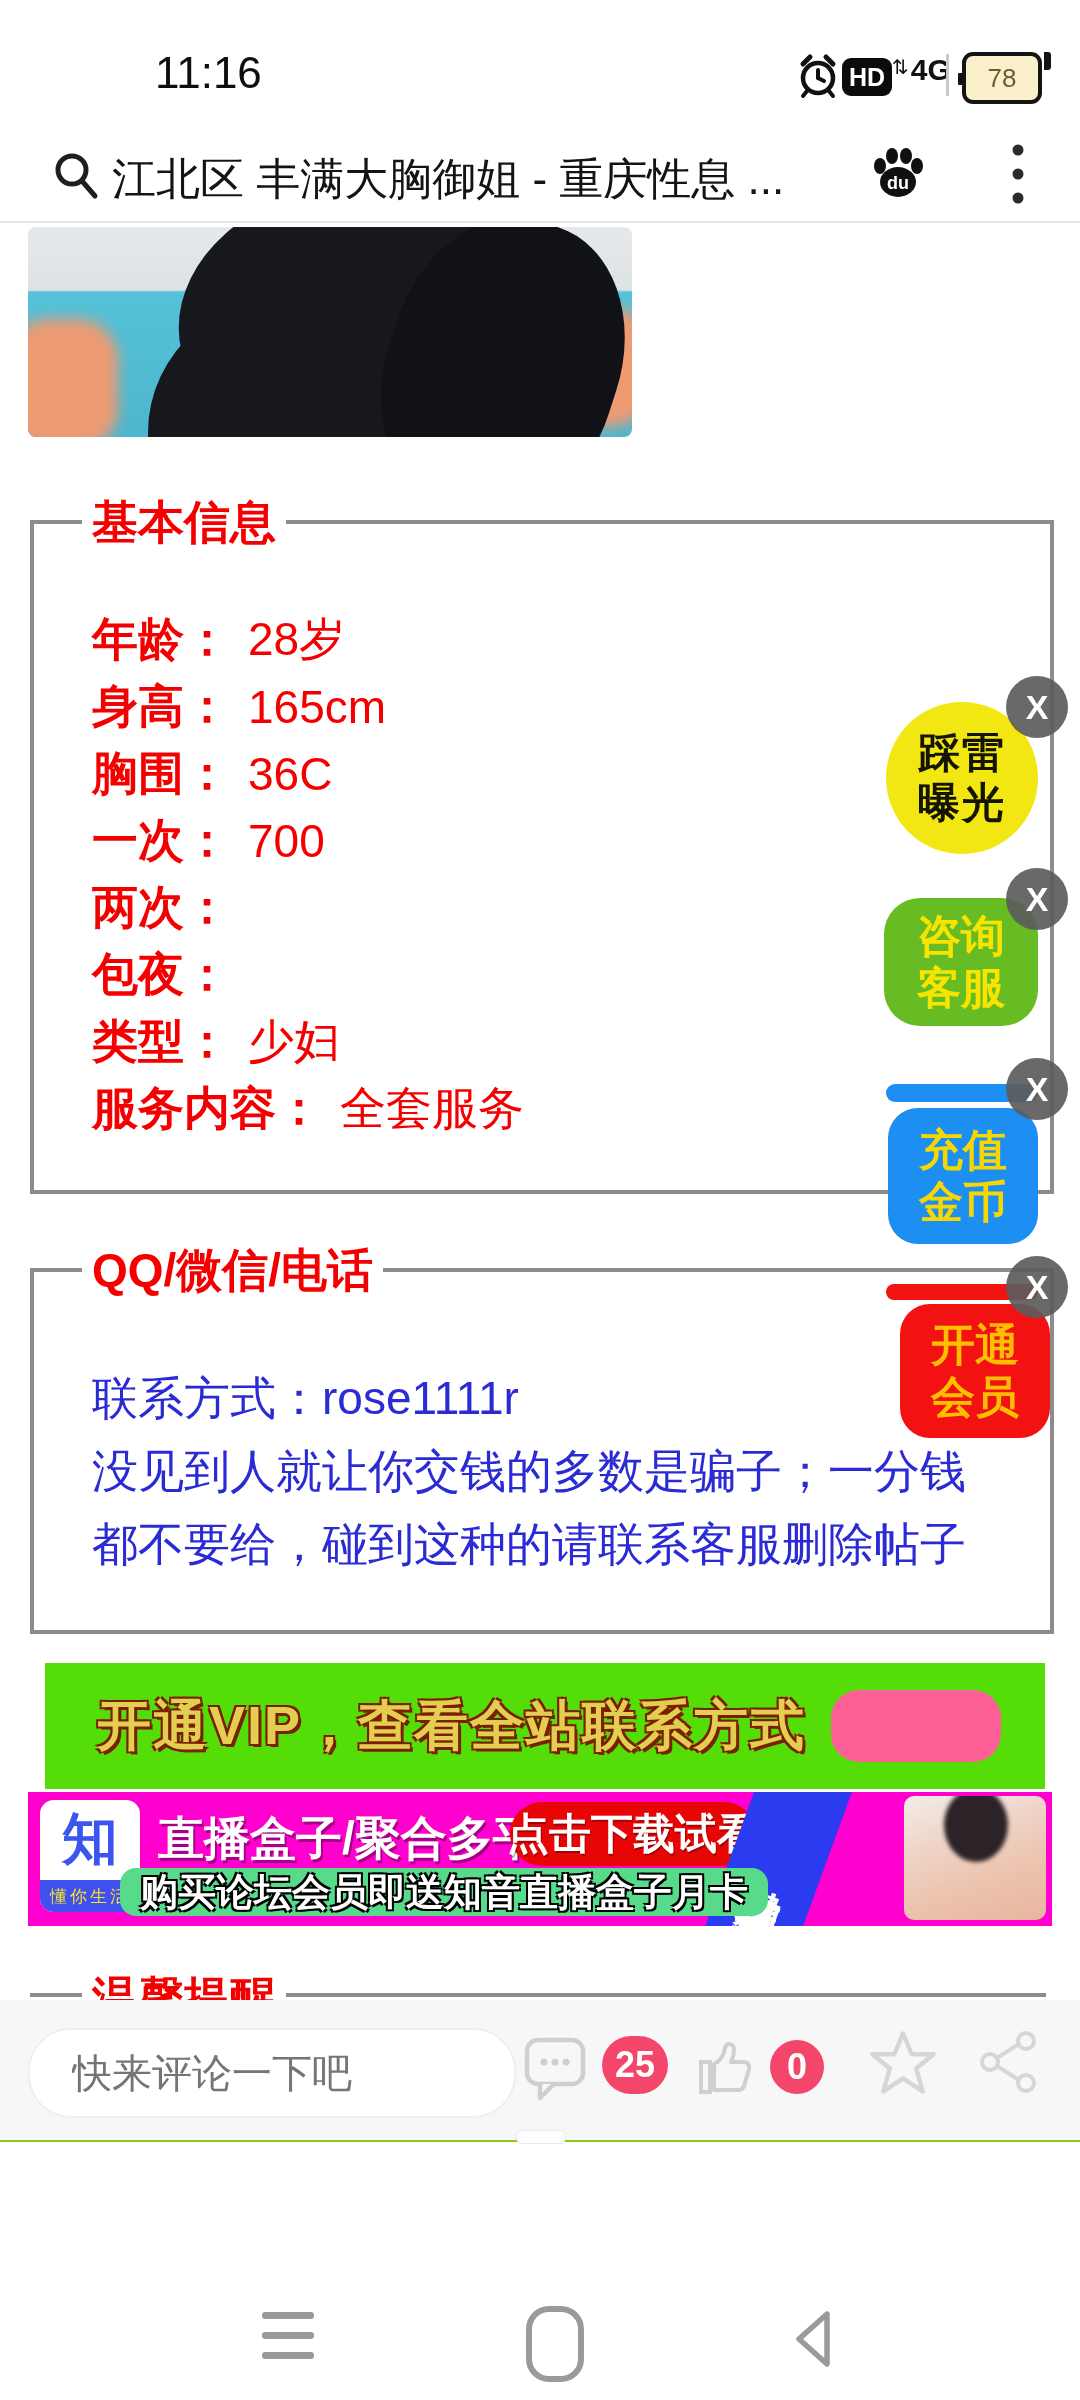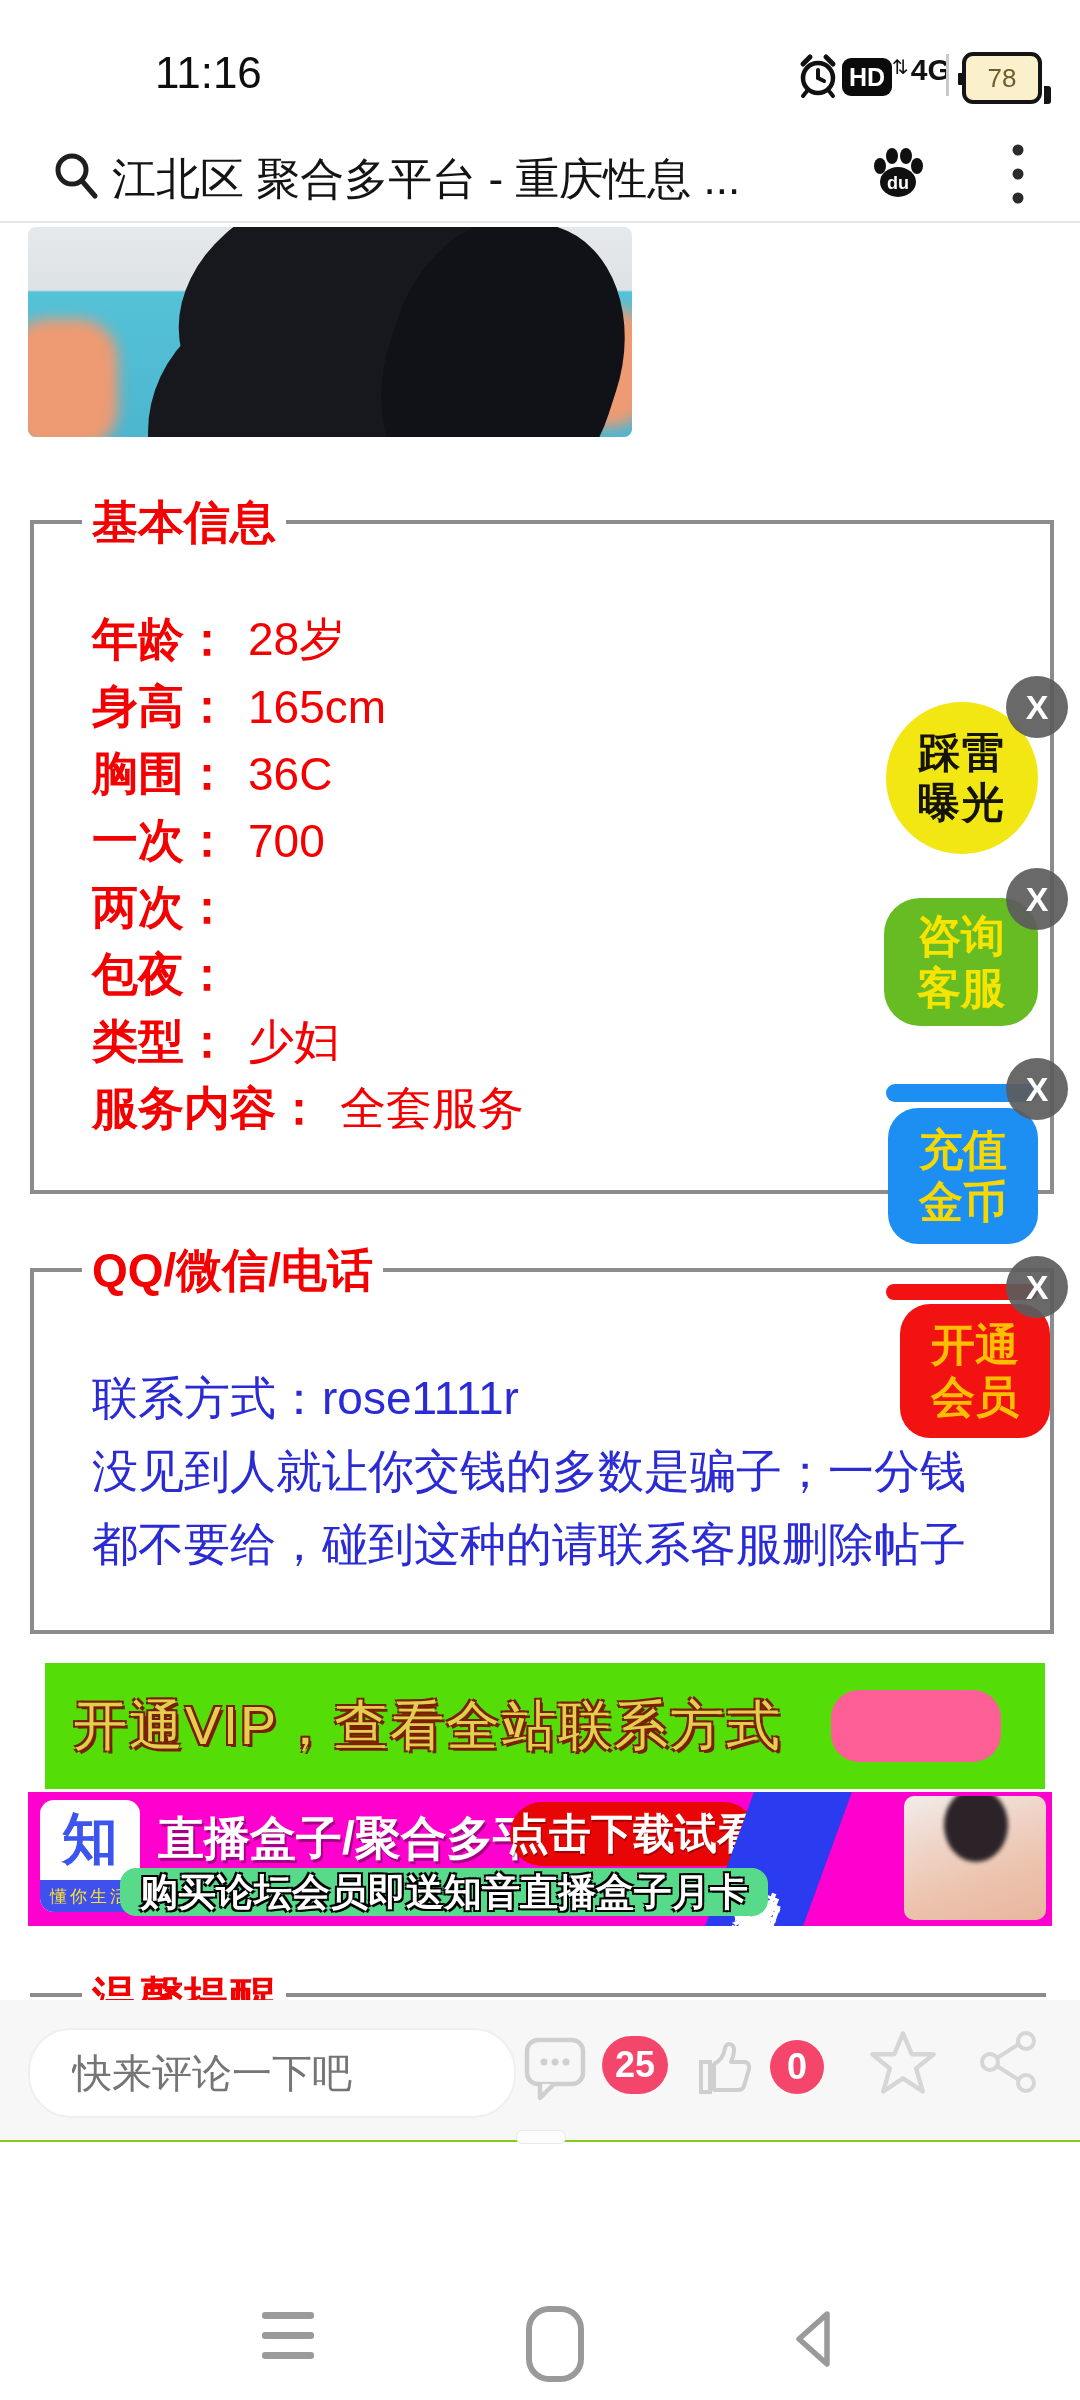--- a/index.html
+++ b/index.html
@@ -10,21 +10,21 @@
   
   .time{left:155px;top:48px;font-size:44px;font-weight:500;color:#0e0e0e;}
   .hd-badge{left:842px;top:58px;width:50px;height:38px;background:#0b0b0b;border-radius:9px;
             color:#fff;font-size:25px;font-weight:700;display:flex;align-items:center;justify-content:center;}
   .fourg{left:892px;top:52px;display:flex;align-items:flex-end;}
   .fourg .txt{font-size:30px;font-weight:700;color:#111;line-height:1;}
   .fourg .arrows{font-size:20px;color:#111;line-height:1;margin-right:2px;margin-bottom:8px;}
   .bars{display:flex;align-items:flex-end;margin-left:3px;}
   .bars i{display:block;width:7px;background:#111;margin-left:4px;border-radius:1px;}
   .sdiv{left:946px;top:54px;width:3px;height:42px;background:#c9c9c9;}
-  .battery{left:962px;top:52px;display:flex;align-items:flex-end;}
+  .battery{left:962px;top:52px;display:flex;align-items:flex-start;}
   .batt-body{width:72px;height:44px;border:4px solid #141414;border-radius:11px;background:#faf0cc;
              display:flex;align-items:center;justify-content:center;font-size:26px;color:#6e5d2a;}
   .batt-nub{width:7px;height:18px;background:#141414;border-radius:0 3px 3px 0;margin-left:2px;}
 
   
   .search-title{left:112px;top:150px;font-size:44px;color:#141414;white-space:nowrap;}
   .topdiv{left:0;top:221px;width:1080px;height:2px;background:#e7e7e7;}
 
   
   .hero{left:28px;top:227px;width:604px;height:210px;border-radius:8px;overflow:hidden;
@@ -66,21 +66,21 @@
            color:#f7d700;font-size:44px;}
   .fb-red{left:900px;top:1304px;width:150px;height:134px;border-radius:30px;background:#f31212;
           color:#ffbf00;font-size:44px;}
   .bar-blue{left:886px;top:1084px;width:152px;height:18px;border-radius:9px;background:#1e8ff2;z-index:5;}
   .bar-red{left:886px;top:1284px;width:152px;height:16px;border-radius:8px;background:#f31212;z-index:5;}
   .x1{left:1006px;top:676px;} .x2{left:1006px;top:868px;}
   .x3{left:1006px;top:1058px;} .x4{left:1006px;top:1256px;}
 
   
   .vip{left:45px;top:1663px;width:1000px;height:126px;background:#55dd08;display:flex;align-items:center;}
-  .vip-text{margin-left:28px;font-size:54px;font-weight:400;color:#e3ce52;letter-spacing:2px;white-space:nowrap;
+  .vip-text{margin-left:52px;font-size:54px;font-weight:700;color:#e3ce52;letter-spacing:2px;white-space:nowrap;
             text-shadow:3px 3px 0 #7a1f00,-2px -2px 0 #7a1f00,2px -2px 0 #7a1f00,-2px 2px 0 #7a1f00;}
   .vip-btn{position:absolute;right:44px;top:27px;width:170px;height:72px;border-radius:28px;background:#ff5f97;}
 
   
   .ad{left:28px;top:1792px;width:1024px;height:134px;background:#ff00ce;overflow:hidden;}
   .ad-logo{position:absolute;left:12px;top:8px;width:100px;height:112px;border-radius:14px;background:#fff;
            overflow:hidden;display:flex;flex-direction:column;}
   .ad-logo .glyph{flex:1;display:flex;align-items:center;justify-content:center;
                   font-size:56px;font-weight:900;color:#3c55ee;}
   .ad-logo .band{height:32px;background:#4050ee;color:#f6e32c;font-size:17px;letter-spacing:3px;
@@ -159,21 +159,21 @@
     <div class="batt-body">
         <span>78</span>
       </div>
     <div class="batt-nub"></div>
   </div>
 
   <svg class="abs" style="left:50px;top:148px;" width="52" height="54" viewBox="0 0 52 54">
     <circle cx="22" cy="22" r="14" fill="none" stroke="#1f1f1f" stroke-width="5"></circle>
     <path d="M32 33 L45 48" stroke="#1f1f1f" stroke-width="5" stroke-linecap="round"></path>
   </svg>
-  <div class="abs search-title">江北区 聚合多平台 - 重庆性息 ...</div>
+  <div class="abs search-title">江北区 丰满大胸御姐 - 重庆性息 ...</div>
   <svg class="abs" style="left:868px;top:144px;" width="60" height="60" viewBox="0 0 60 60">
     <ellipse cx="30" cy="38" rx="18" ry="15" fill="#101010"></ellipse>
     <ellipse cx="12" cy="22" rx="6" ry="8" fill="#101010"></ellipse>
     <ellipse cx="24" cy="12" rx="6" ry="8" fill="#101010"></ellipse>
     <ellipse cx="38" cy="12" rx="6" ry="8" fill="#101010"></ellipse>
     <ellipse cx="49" cy="22" rx="6" ry="8" fill="#101010"></ellipse>
     <text x="30" y="45" text-anchor="middle" font-size="18" font-weight="bold" fill="#fff" font-family="Liberation Sans,sans-serif">du</text>
   </svg>
   <svg class="abs" style="left:1008px;top:140px;" width="20" height="70" viewBox="0 0 20 70">
     <circle cx="10" cy="10" r="5.5" fill="#2b2b2b"></circle>

